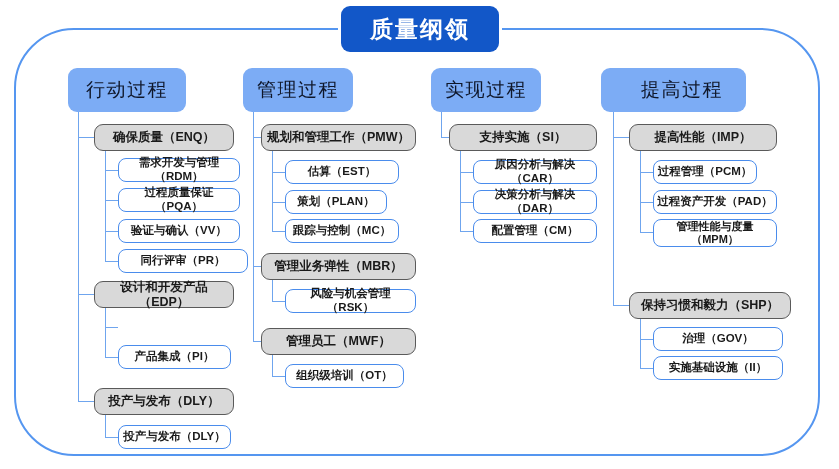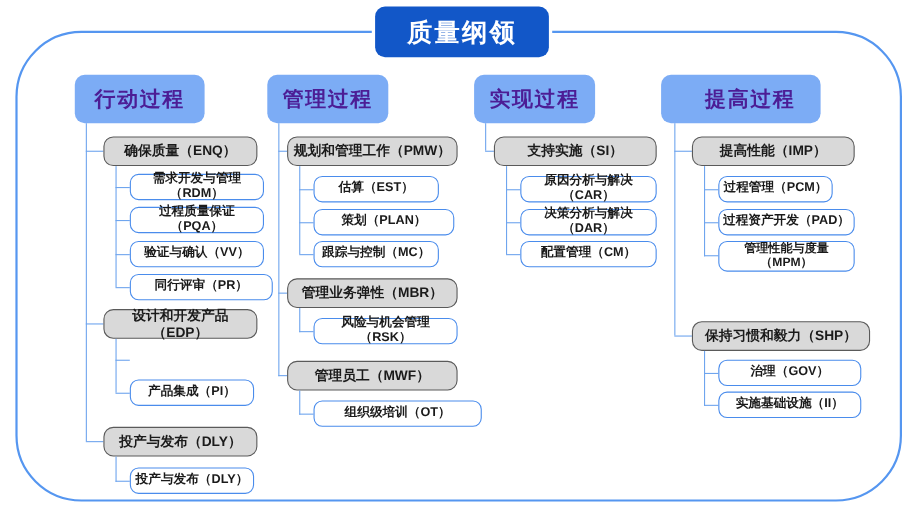--- a/index.html
+++ b/index.html
@@ -58,23 +58,23 @@
     justify-content: center;
     box-sizing: border-box;
   }
 
   
   .col-head {
     position: absolute;
     height: 44px;
     background: #7cacf5;
     border-radius: 9px;
-    color: #4c1d95;
+    color: #0f172a;
     font-size: 19px;
-    font-weight: bold;
+    font-weight: normal;
     letter-spacing: 1.5px;
     display: flex;
     align-items: center;
     justify-content: center;
     box-sizing: border-box;
   }
 
   
   .group-box {
     position: absolute;
@@ -160,35 +160,35 @@
 
   <div class="col-head" style="left:243px; top:68px; width:110px;">管理过程</div>
   <div class="conn conn-v" style="left:253px; top:112px; height:230px;"></div>
 
   <div class="conn conn-h" style="left:253px; top:137px; width:8px;"></div>
   <div class="group-box" style="left:261px; top:124px; width:155px; height:27px;">规划和管理工作（PMW）</div>
   <div class="conn conn-v" style="left:272px; top:151px; height:80px;"></div>
   <div class="conn conn-h" style="left:272px; top:172px; width:13px;"></div>
   <div class="leaf-box" style="left:285px; top:160px; width:114px; height:24px;">估算（EST）</div>
   <div class="conn conn-h" style="left:272px; top:202px; width:13px;"></div>
-  <div class="leaf-box" style="left:285px; top:190px; width:128px; height:24px;">策划（PLAN）</div>
+  <div class="leaf-box" style="left:285px; top:190px; width:102px; height:24px;">策划（PLAN）</div>
   <div class="conn conn-h" style="left:272px; top:231px; width:13px;"></div>
   <div class="leaf-box" style="left:285px; top:219px; width:114px; height:24px;">跟踪与控制（MC）</div>
 
   <div class="conn conn-h" style="left:253px; top:266px; width:8px;"></div>
   <div class="group-box" style="left:261px; top:253px; width:155px; height:27px;">管理业务弹性（MBR）</div>
   <div class="conn conn-v" style="left:272px; top:280px; height:22px;"></div>
   <div class="conn conn-h" style="left:272px; top:301px; width:13px;"></div>
   <div class="leaf-box" style="left:285px; top:289px; width:131px; height:24px;">风险与机会管理（RSK）</div>
 
   <div class="conn conn-h" style="left:253px; top:341px; width:8px;"></div>
   <div class="group-box" style="left:261px; top:328px; width:155px; height:27px;">管理员工（MWF）</div>
   <div class="conn conn-v" style="left:272px; top:355px; height:22px;"></div>
   <div class="conn conn-h" style="left:272px; top:376px; width:13px;"></div>
-  <div class="leaf-box" style="left:285px; top:364px; width:153px; height:24px;">组织级培训（OT）</div>
+  <div class="leaf-box" style="left:285px; top:364px; width:119px; height:24px;">组织级培训（OT）</div>
 
   <div class="col-head" style="left:431px; top:68px; width:110px;">实现过程</div>
   <div class="conn conn-v" style="left:441px; top:112px; height:25px;"></div>
 
   <div class="conn conn-h" style="left:441px; top:137px; width:8px;"></div>
   <div class="group-box" style="left:449px; top:124px; width:148px; height:27px;">支持实施（SI）</div>
   <div class="conn conn-v" style="left:460px; top:151px; height:80px;"></div>
   <div class="conn conn-h" style="left:460px; top:172px; width:13px;"></div>
   <div class="leaf-box" style="left:473px; top:160px; width:124px; height:24px;">原因分析与解决（CAR）</div>
   <div class="conn conn-h" style="left:460px; top:202px; width:13px;"></div>

